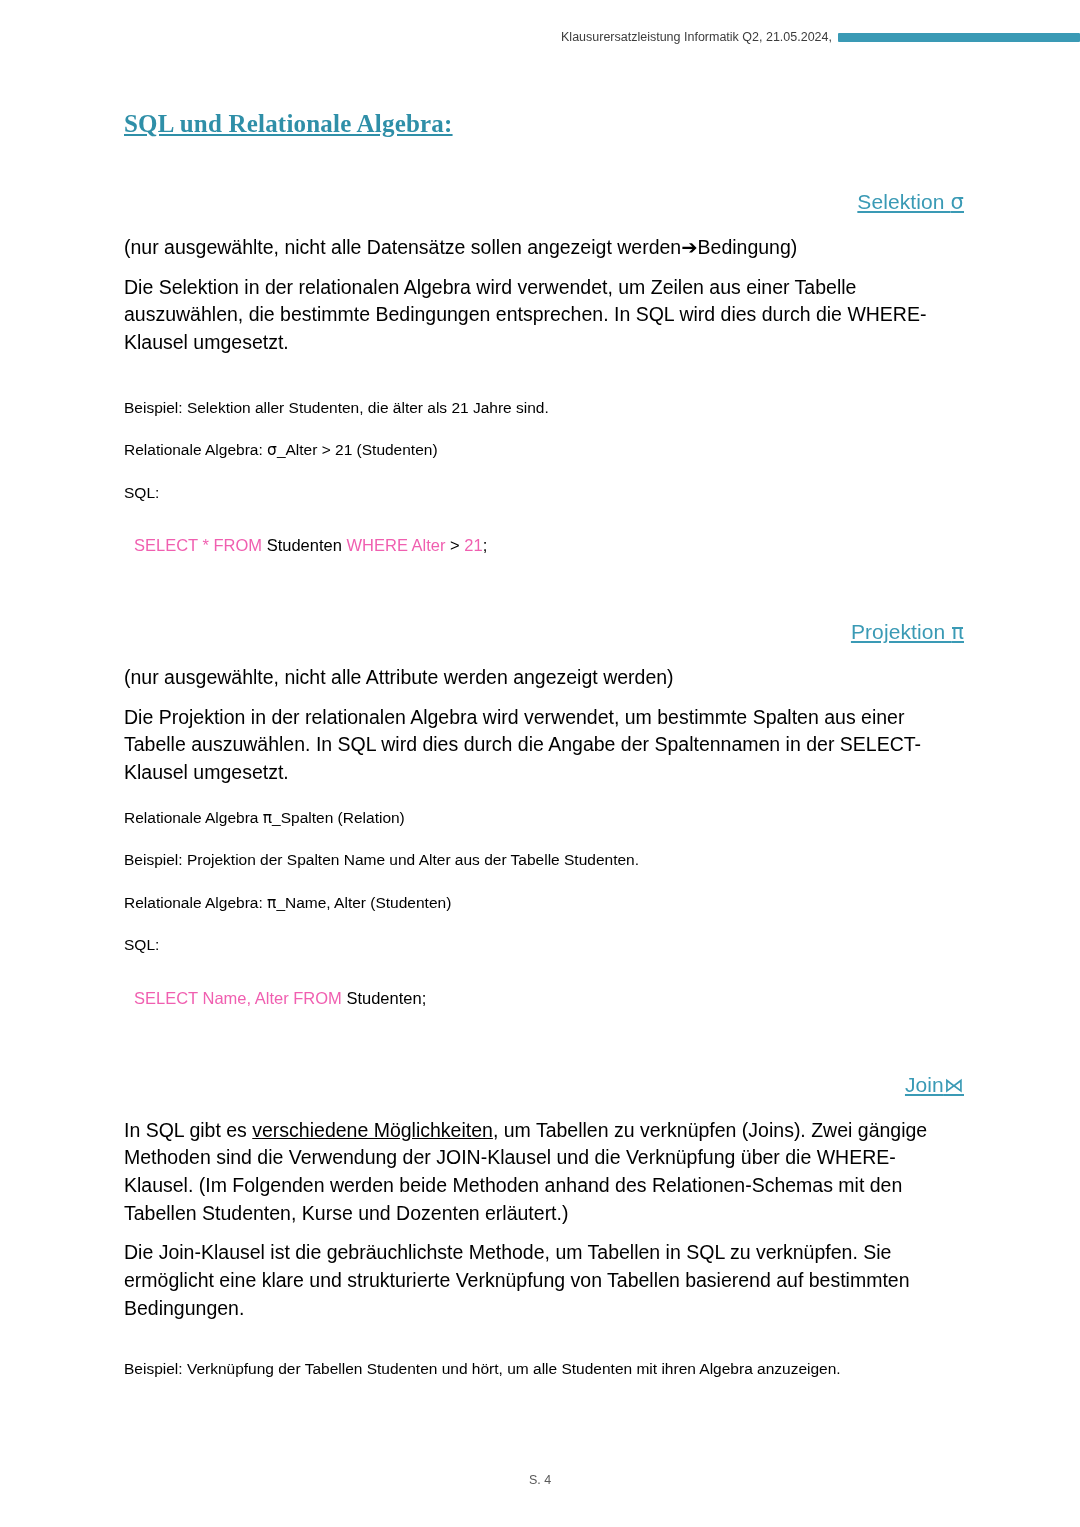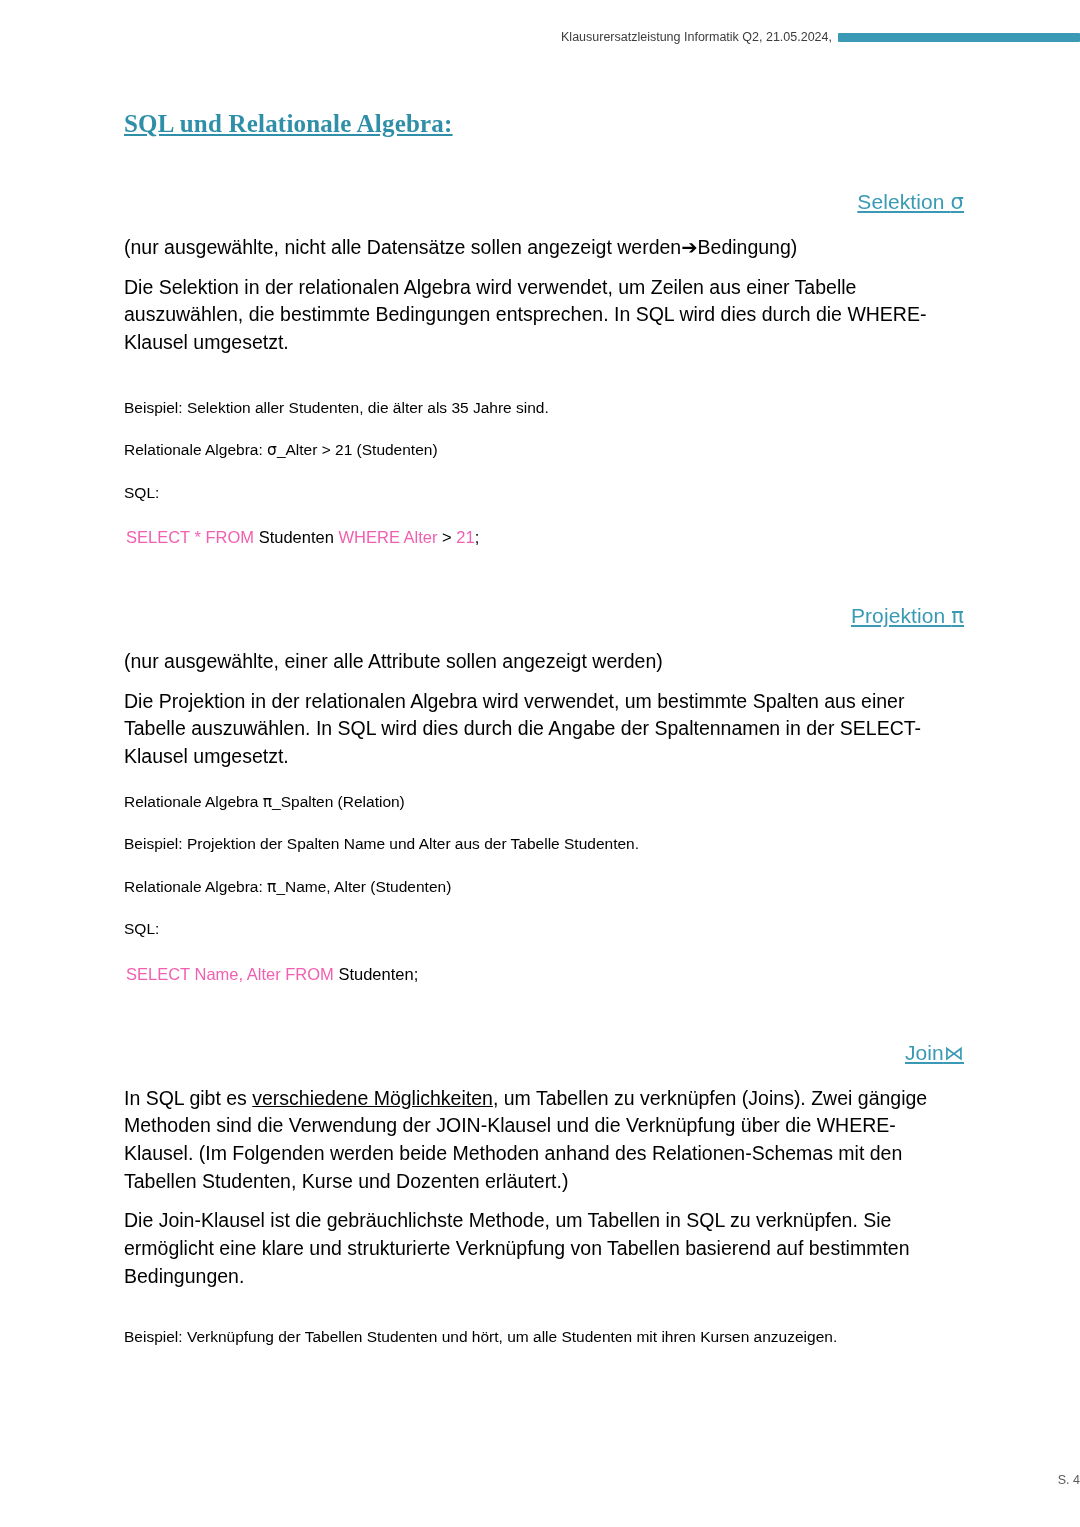--- a/index.html
+++ b/index.html
@@ -90,21 +90,21 @@
   p.body-small {
     font-size: 15.5px;
     line-height: 1.45;
     margin: 0;
     color: #000;
   }
 
   .sql-line {
     font-size: 16.5px;
     line-height: 1.45;
-    margin: 2px;
+    margin: 10px;
     color: #000;
   }
   .kw { color: #f05fb0; }
 
   .numbered {
     font-size: 19.5px;
     color: #3a9ab5;
     margin: 0;
     line-height: 1.42;
   }
@@ -115,21 +115,21 @@
   .arrow { font-family: "DejaVu Sans", sans-serif; }
   .greek { font-family: "DejaVu Sans", sans-serif; }
   .bowtie { font-family: "DejaVu Sans", sans-serif; font-size: 20px; }
 
   
   .footer {
     position: absolute;
     bottom: 40px;
     left: 0;
     width: 1080px;
-    text-align: right;
+    text-align: center;
     font-size: 12.5px;
     color: #5a5a5a;
   }
 </style>
 </head>
 <body>
 
 <div class="page">
 
   <div class="header">
@@ -151,41 +151,41 @@
 
     <div class="gap-s"></div>
 
     <p class="body-large">Die Selektion in der relationalen Algebra wird verwendet, um Zeilen aus einer Tabelle auszuwählen, die bestimmte Bedingungen entsprechen. In SQL wird dies durch die WHERE-Klausel umgesetzt.</p>
 
     <div class="gap-m"></div>
 
 
     <div class="gap-m"></div>
 
-    <p class="body-small">Beispiel: Selektion aller Studenten, die älter als 35 Jahre sind.</p>
+    <p class="body-small">Beispiel: Selektion aller Studenten, die älter als 21 Jahre sind.</p>
 
     <div class="gap-m"></div>
 
     <p class="body-small"><span>Relationale Algebra: </span><span class="greek">σ</span><span>_Alter &gt; 21 (Studenten)</span></p>
 
     <div class="gap-m"></div>
 
     <p class="body-small">SQL:</p>
 
     <div class="gap-m"></div>
 
     <p class="sql-line"><span class="kw">SELECT * FROM</span><span> Studenten </span><span class="kw">WHERE Alter</span><span> &gt; </span><span class="kw">21</span><span>;</span></p>
 
     <div class="gap-xl"></div>
 
     <h2 class="section-title"><span>Projektion </span><span class="greek">π</span></h2>
 
     <div class="gap-m"></div>
 
-    <p class="body-large">(nur ausgewählte, einer alle Attribute sollen angezeigt werden)</p>
+    <p class="body-large">(nur ausgewählte, nicht alle Attribute werden angezeigt werden)</p>
 
     <div class="gap-s"></div>
 
     <p class="body-large">Die Projektion in der relationalen Algebra wird verwendet, um bestimmte Spalten aus einer Tabelle auszuwählen. In SQL wird dies durch die Angabe der Spaltennamen in der SELECT-Klausel umgesetzt.</p>
 
     <div class="gap-m"></div>
 
     <p class="body-small"><span>Relationale Algebra </span><span class="greek">π</span><span>_Spalten (Relation)</span></p>
 
     <div class="gap-m"></div>
@@ -212,21 +212,21 @@
 
     <p class="body-large"><span>In SQL gibt es </span><span class="u">verschiedene Möglichkeiten</span><span>, um Tabellen zu verknüpfen (Joins). Zwei gängige Methoden sind die Verwendung der JOIN-Klausel und die Verknüpfung über die WHERE-Klausel. (Im Folgenden werden beide Methoden anhand des Relationen-Schemas mit den Tabellen Studenten, Kurse und Dozenten erläutert.)</span></p>
 
     <div class="gap-s"></div>
 
 
     <p class="body-large">Die Join-Klausel ist die gebräuchlichste Methode, um Tabellen in SQL zu verknüpfen. Sie ermöglicht eine klare und strukturierte Verknüpfung von Tabellen basierend auf bestimmten Bedingungen.</p>
 
     <div class="gap-l"></div>
 
-    <p class="body-small">Beispiel: Verknüpfung der Tabellen Studenten und hört, um alle Studenten mit ihren Kursen anzuzeigen.</p>
+    <p class="body-small">Beispiel: Verknüpfung der Tabellen Studenten und hört, um alle Studenten mit ihren Algebra anzuzeigen.</p>
 
   </div>
 
   <div class="footer">
     <span>S. 4</span>
   </div>
 
 </div>
 
 </body></html>

